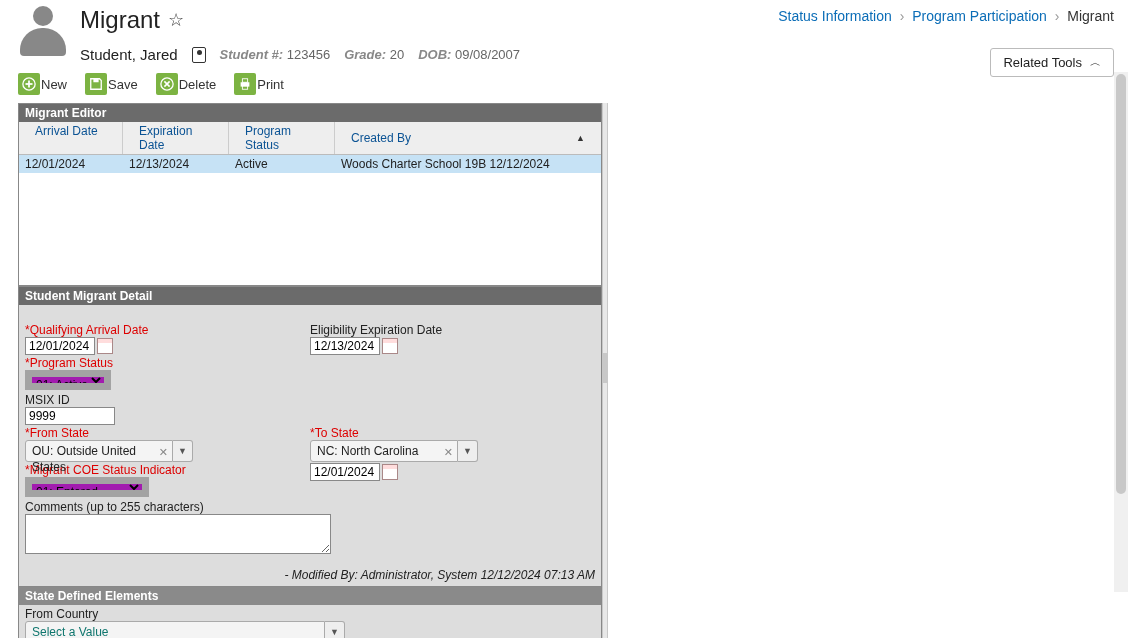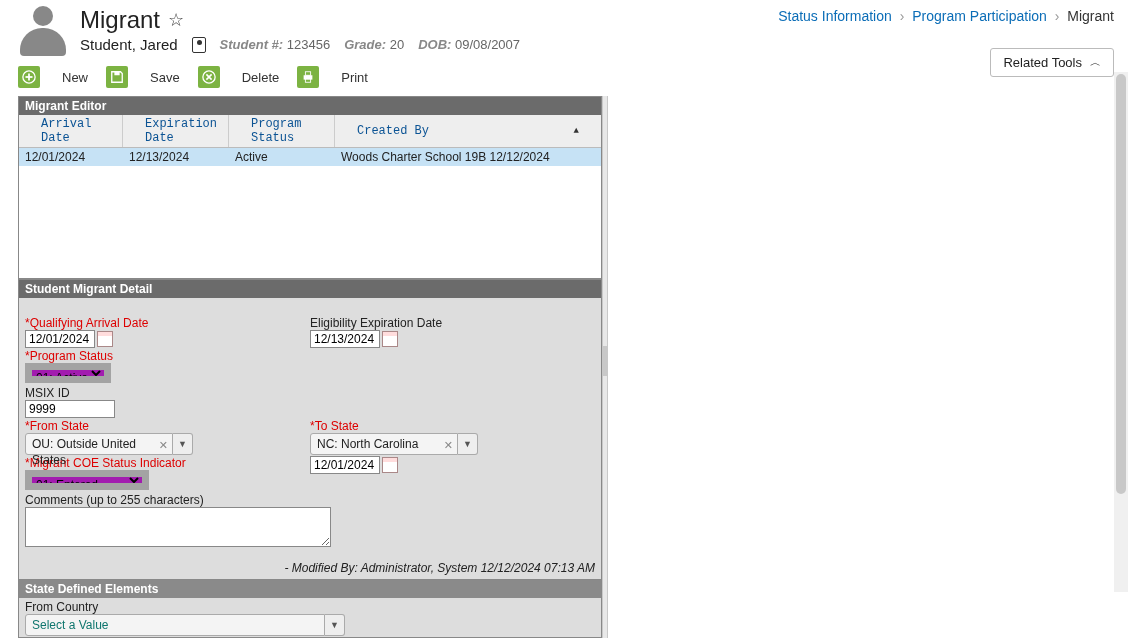--- a/index.html
+++ b/index.html
@@ -7,53 +7,53 @@
     
     
     .page-header { display: flex; padding: 6px 10px 4px 18px; position: relative; }
     .avatar { width: 50px; height: 50px; margin-right: 12px; }
     .avatar-head { width: 20px; height: 20px; background: #888; border-radius: 50%; margin: 0 auto 2px; }
     .avatar-body { width: 46px; height: 28px; background: #888; border-radius: 22px 22px 4px 4px; margin: 0 auto; }
     .header-main { flex: 1; }
     .title-row { display: flex; align-items: center; gap: 8px; margin-bottom: 2px; }
     .page-title { font-size: 24px; font-weight: 400; color: #222; }
     .star-icon { font-size: 18px; color: #444; cursor: pointer; }
-    .sub-row { display: flex; align-items: center; gap: 14px; color: #666; font-size: 13px; margin-top: 2px; }
+    .sub-row { display: flex; align-items: center; gap: 14px; color: #666; font-size: 13px; margin-top: 12px; }
     .student-name { color: #222; font-weight: 400; font-size: 15px; }
     .id-badge { display: inline-block; width: 14px; height: 16px; border: 1.5px solid #333; border-radius: 2px; position: relative; }
     .id-badge::after { content: ""; position: absolute; width: 5px; height: 5px; border-radius: 50%; background: #333; top: 2px; left: 4px; }
     .meta-label { color: #888; font-weight: bold; font-style: italic; }
     .meta-value { color: #666; }
     
     .breadcrumb { position: absolute; top: 8px; right: 14px; font-size: 14px; }
     .breadcrumb a { color: #0b6db7; text-decoration: none; }
     .breadcrumb .sep { color: #999; margin: 0 4px; }
     .breadcrumb .current { color: #333; }
     
     .related-tools { position: absolute; top: 48px; right: 14px; border: 1px solid #bbb; border-radius: 3px; padding: 6px 12px; font-size: 13px; background: #fff; cursor: pointer; display: flex; align-items: center; gap: 8px; }
     .chevron-up { font-size: 11px; }
     
     
     .toolbar { display: flex; align-items: center; gap: 18px; padding: 6px 18px 8px; }
-    .tool-btn { display: flex; align-items: center; gap: 22px; cursor: pointer; font-size: 13px; color: #333; }
+    .tool-btn { display: flex; align-items: center; gap: 1px; cursor: pointer; font-size: 13px; color: #333; }
     .tool-icon { width: 22px; height: 22px; background: #7cb342; border-radius: 2px; display: flex; align-items: center; justify-content: center; color: #fff; font-size: 14px; font-weight: bold; }
     .tool-icon svg { width: 14px; height: 14px; fill: #fff; }
     
     
     .content-area { display: flex; padding: 0 0 0 18px; }
     .left-panel { width: 584px; }
     .divider-bar { width: 6px; background: #e8e8e8; border-left: 1px solid #c8c8c8; border-right: 1px solid #c8c8c8; position: relative; }
     .divider-bar::after { content: ""; position: absolute; width: 100%; height: 30px; top: 250px; background: #c8c8c8; }
     
     
     .panel-header { background: #6b6b6b; color: #fff; font-weight: bold; font-size: 12px; padding: 2px 6px; }
     .panel-header.light { background: #8a8a8a; }
     .grid { border: 1px solid #888; background: #fff; }
     .grid-head { display: flex; background: #eee; border-bottom: 1px solid #bbb; }
-    .grid-head .col { padding: 2px 22px; color: #0b5394; font-size: 12px; border-right: 1px solid #ccc; cursor: pointer; font-family: Liberation Mono, monospace; }
+    .grid-head .col { padding: 2px 16px; color: #0b5394; font-size: 12px; border-right: 1px solid #ccc; cursor: pointer; }
     .grid-head .col:last-child { border-right: none; flex: 1; display: flex; justify-content: space-between; align-items: center; }
     .sort-ind { color: #333; font-size: 9px; }
     .col-arrival { width: 104px; }
     .col-exp { width: 106px; }
     .col-status { width: 106px; }
     .col-created { flex: 1; }
     .grid-body { height: 130px; overflow: auto; }
     .grid-row { display: flex; background: #c6e2f5; font-size: 12px; }
     .grid-row .cell { padding: 2px 6px; }
     

